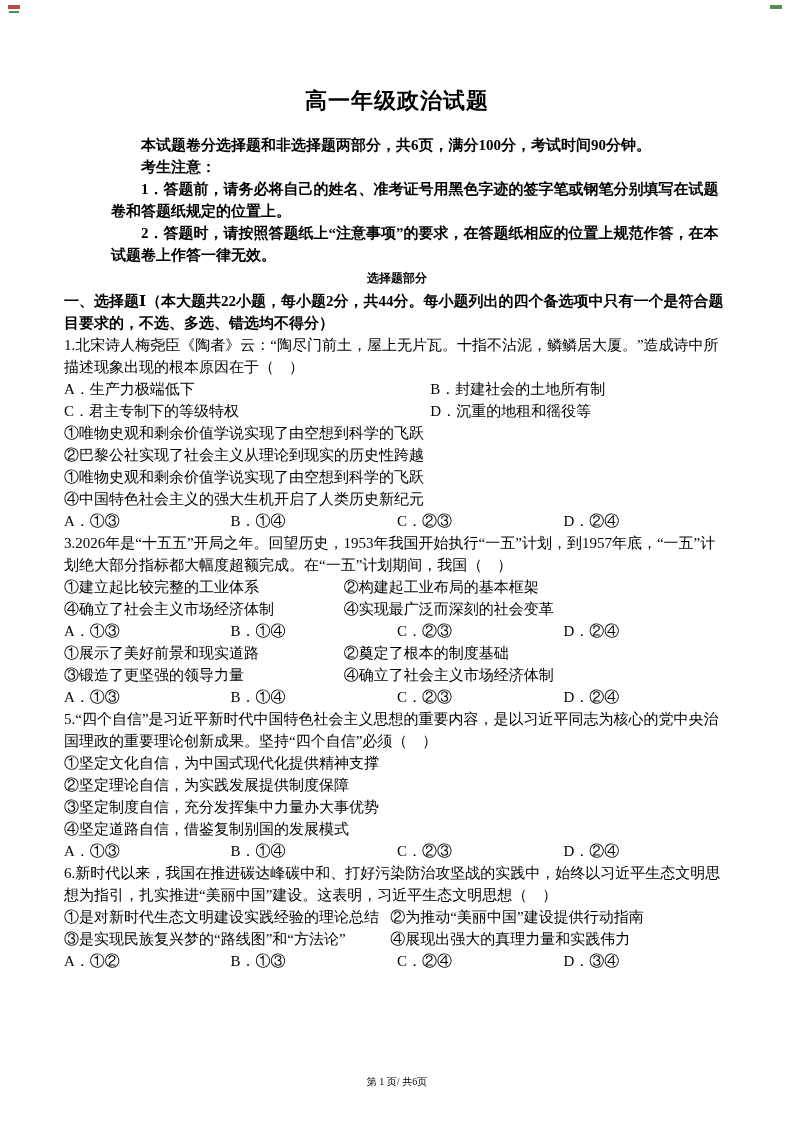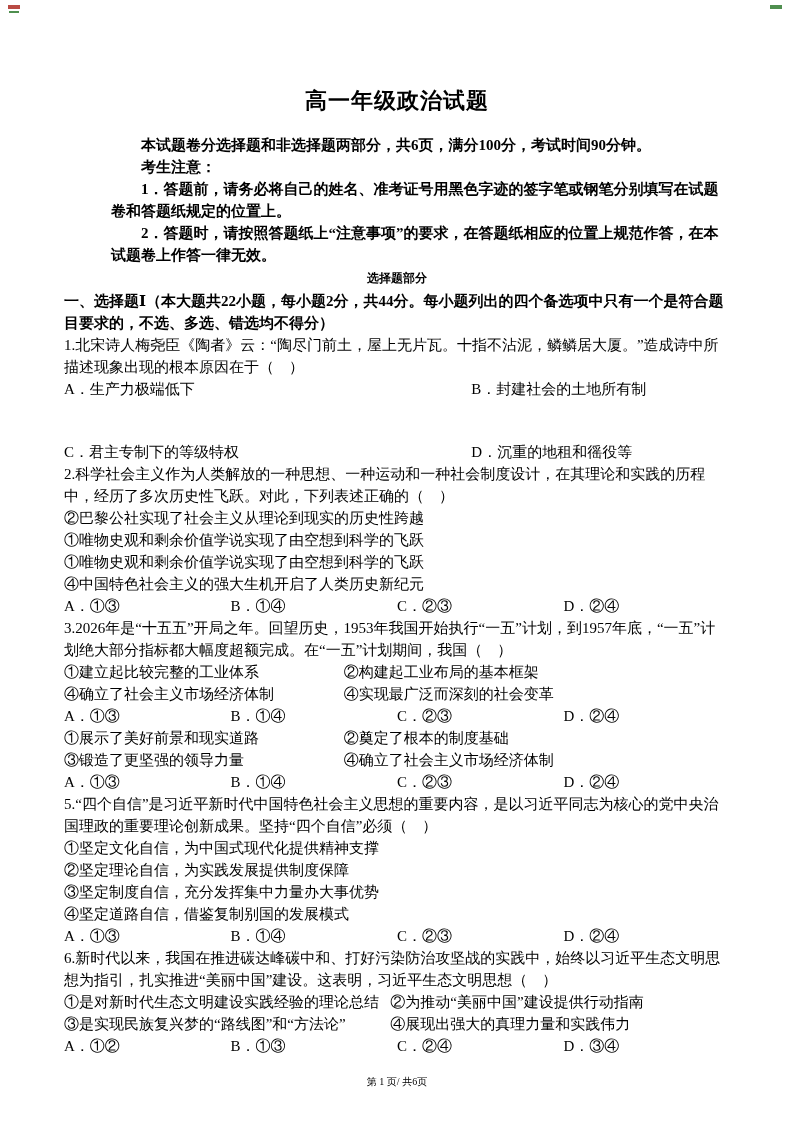--- a/index.html
+++ b/index.html
@@ -24,21 +24,21 @@
     letter-spacing:1px; margin-bottom:18px;
   }
   p, .line, .grid { font-size:15px; line-height:22px; }
   .b { font-weight:bold; }
   .indent { text-indent:2em;margin-left:47px; }
   .section {
     font-size:12px; font-weight:bold; text-align:center;
     line-height:22px; margin:1px 0;
   }
   .grid { display:grid; }
-  .cols-ab { grid-template-columns:55% 45%;gap:41px; }
+  .cols-ab { grid-template-columns:55% 45%; }
   .cols-2n { grid-template-columns:42% 58%; }
   .cols-2w { grid-template-columns:49% 51%; }
   .cols-4  { grid-template-columns:1fr 1fr 1fr 1fr; }
   .footer {
     margin-top:auto; text-align:center;
     font-size:10px; padding-top:12px;
   }
 </style>
 </head>
 <body>
@@ -62,23 +62,22 @@
     <p>1.北宋诗人梅尧臣《陶者》云：“陶尽门前土，屋上无片瓦。十指不沾泥，鳞鳞居大厦。”造成诗中所描述现象出现的根本原因在于（　）</p>
     <div class="grid cols-ab">
       <span>A．生产力极端低下</span>
       <span>B．封建社会的土地所有制</span>
       <span>C．君主专制下的等级特权</span>
       <span>D．沉重的地租和徭役等</span>
     </div>
   </div>
 
   <div class="q">
-    <p>2.科学社会主义作为人类解放的一种思想、一种运动和一种社会制度设计，在其理论和实践的历程中，经历了多次历史性飞跃。对此，下列表述正确的（　）</p>
+    <p>①唯物史观和剩余价值学说实现了由空想到科学的飞跃</p>
     <p>②巴黎公社实现了社会主义从理论到现实的历史性跨越</p>
-    <p>①唯物史观和剩余价值学说实现了由空想到科学的飞跃</p>
     <p>①唯物史观和剩余价值学说实现了由空想到科学的飞跃</p>
     <p>④中国特色社会主义的强大生机开启了人类历史新纪元</p>
     <div class="grid cols-4">
       <span>A．①③</span>
       <span>B．①④</span>
       <span>C．②③</span>
       <span>D．②④</span>
     </div>
   </div>
 

